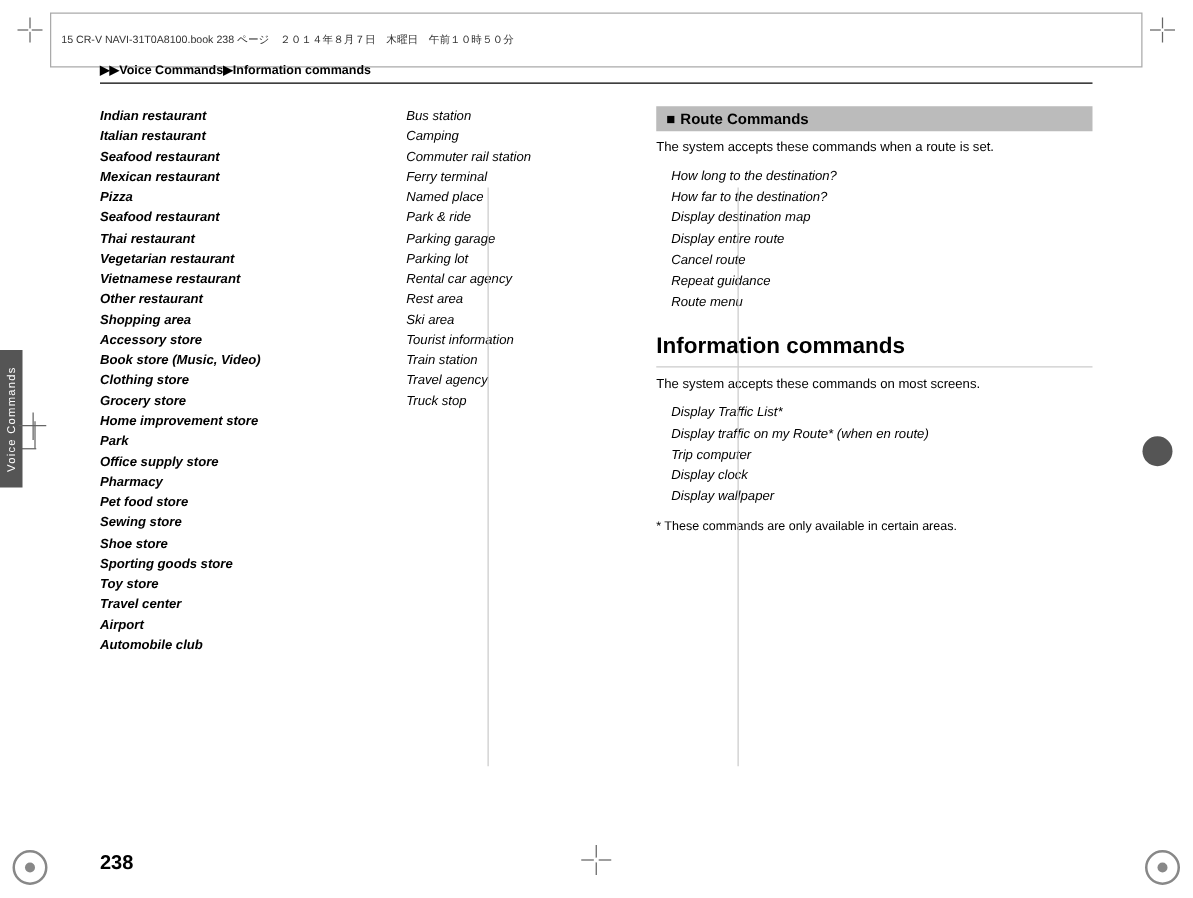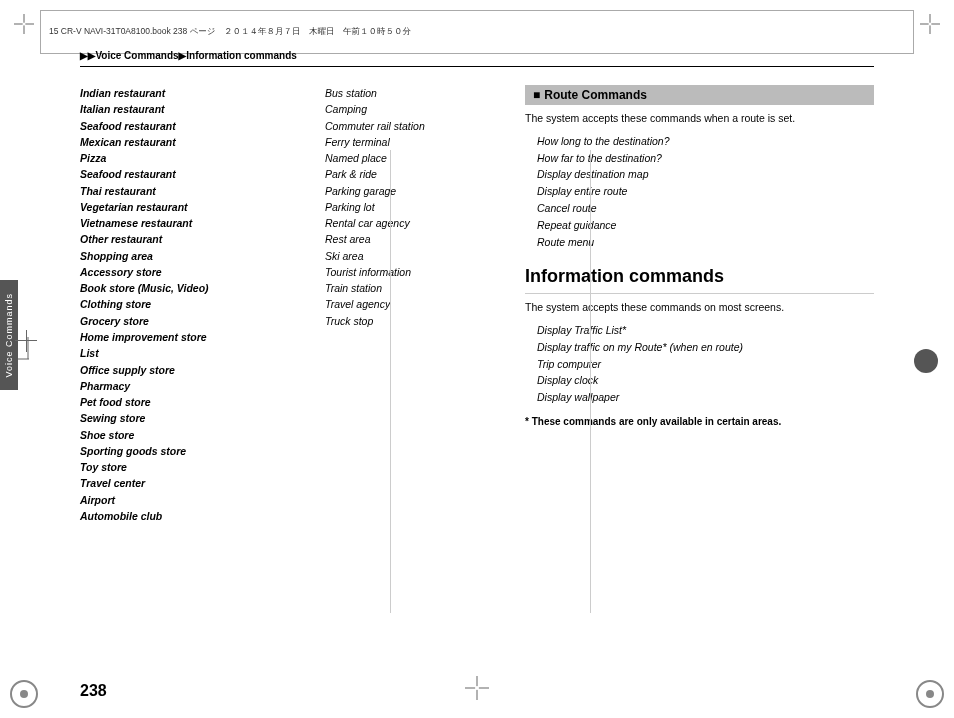--- a/index.html
+++ b/index.html
@@ -172,21 +172,20 @@
     .info-item {
       font-style: italic;
       font-size: 10.5px;
       line-height: 1.6;
       padding-left: 12px;
     }
     .info-note {
       font-size: 10px;
       line-height: 1.5;
       margin-top: 8px;
-      font-weight: bold;
     }
 
     
     .page-number {
       position: absolute;
       bottom: 18px;
       left: 80px;
       font-size: 16px;
       font-weight: bold;
     }
@@ -301,21 +300,21 @@
       <div class="item">Thai restaurant</div>
       <div class="item">Vegetarian restaurant</div>
       <div class="item">Vietnamese restaurant</div>
       <div class="item">Other restaurant</div>
       <div class="item">Shopping area</div>
       <div class="item">Accessory store</div>
       <div class="item">Book store (Music, Video)</div>
       <div class="item">Clothing store</div>
       <div class="item">Grocery store</div>
       <div class="item">Home improvement store</div>
-      <div class="item">List</div>
+      <div class="item">Park</div>
       <div class="item">Office supply store</div>
       <div class="item">Pharmacy</div>
       <div class="item">Pet food store</div>
       <div class="item">Sewing store</div>
       <div class="item">Shoe store</div>
       <div class="item">Sporting goods store</div>
       <div class="item">Toy store</div>
       <div class="item">Travel center</div>
       <div class="item">Airport</div>
       <div class="item">Automobile club</div>

